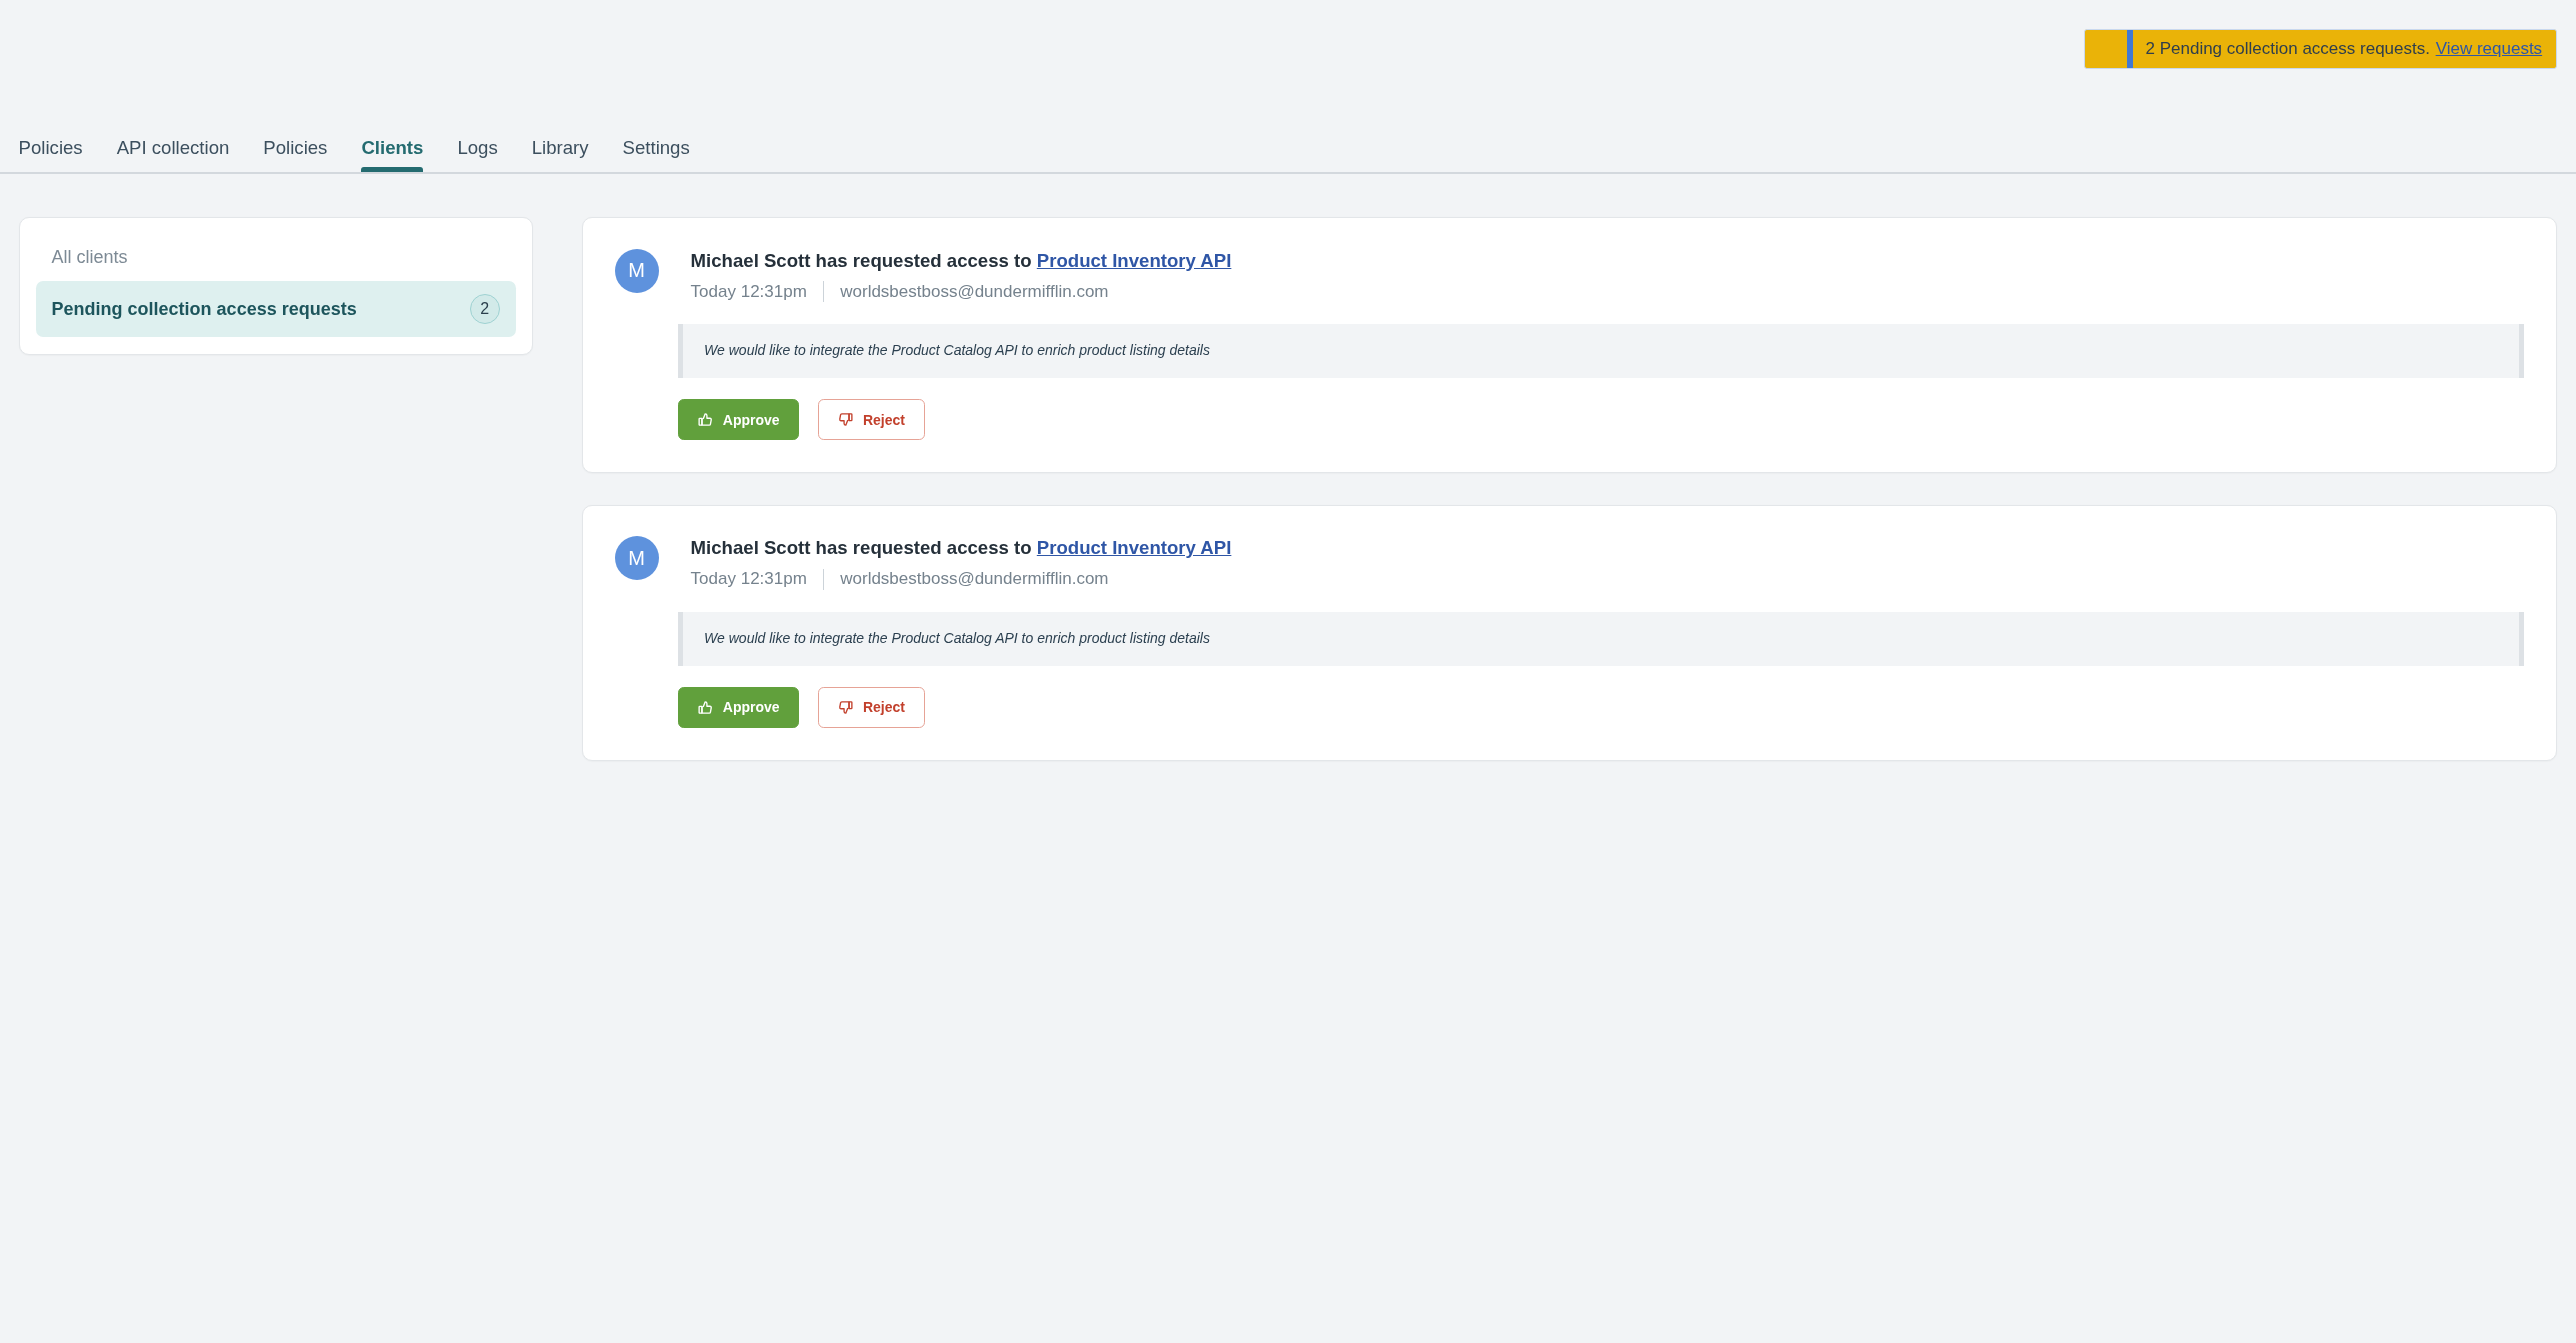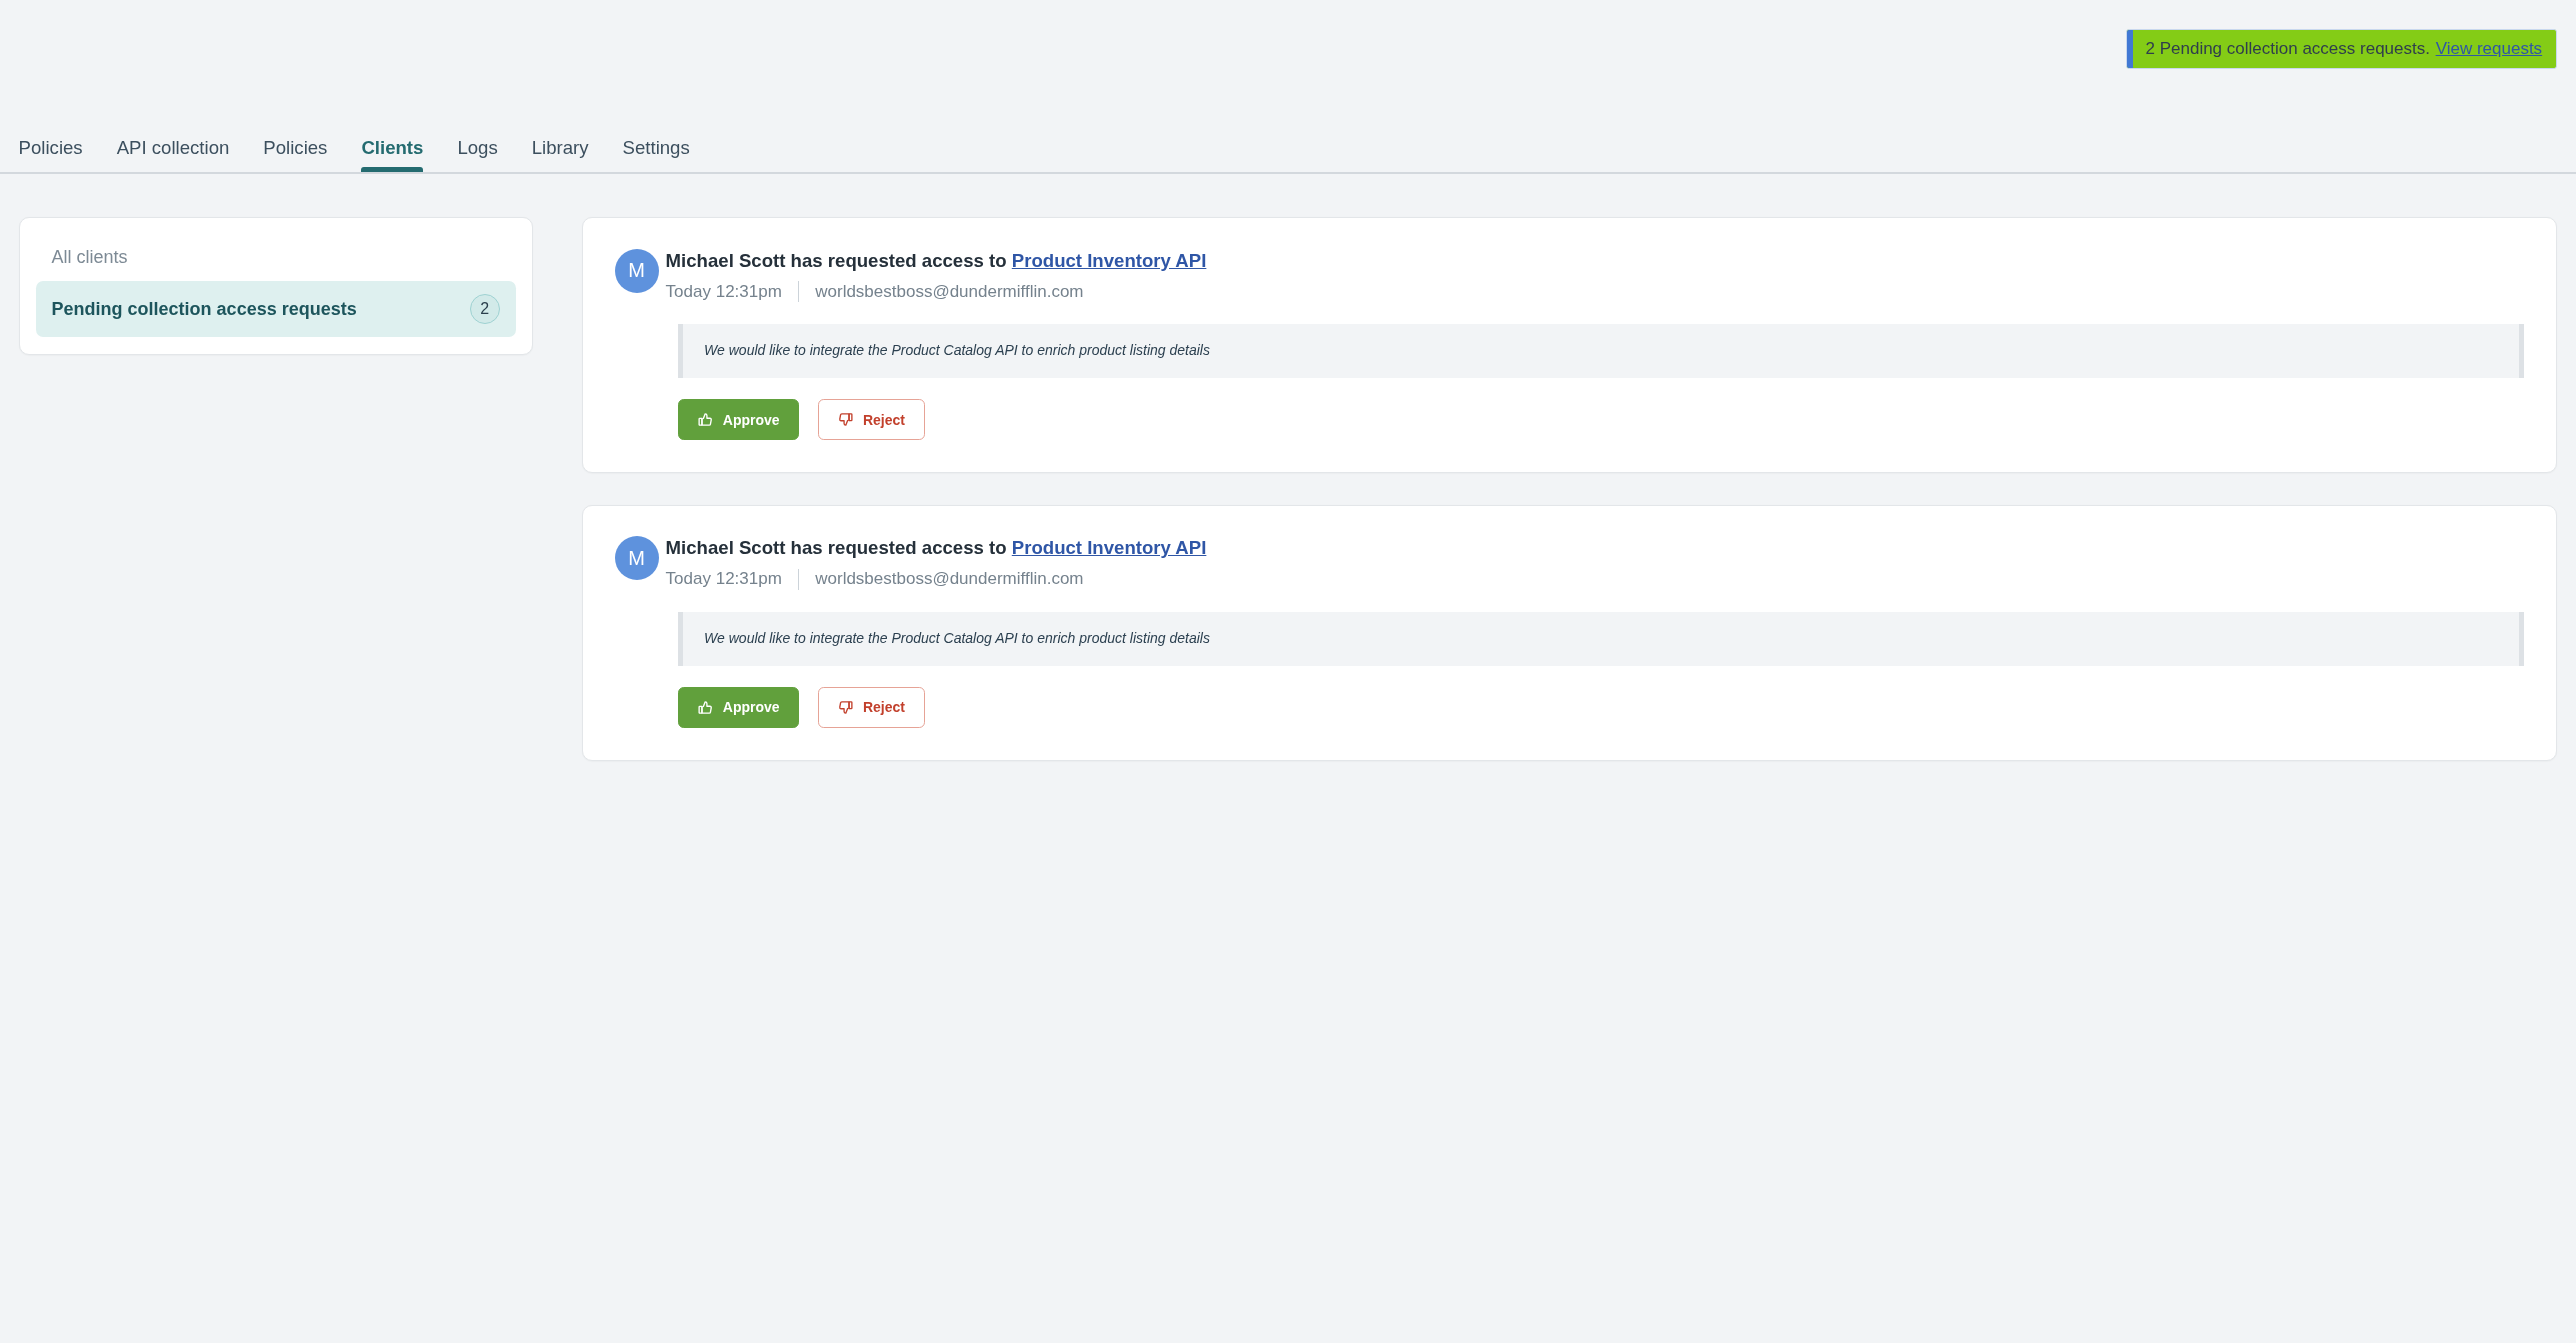--- a/index.html
+++ b/index.html
@@ -26,25 +26,26 @@
     line-height: 1.1;
   }
 
   
   .notice-banner {
     position: absolute;
     top: 29px;
     right: 18.6px;
     display: flex;
     align-items: stretch;
-    background: #84cc16;
+    background: #eab308;
     border: 0.7px solid #c9d8ee;
     border-radius: 2.9px;
     min-height: 40px;
     overflow: hidden;
+    padding-left: 42px;
   }
   .notice-accent {
     width: 6.5px;
     background: #4178d4;
     flex: 0 0 6.5px;
   }
   .notice-body {
     display: flex;
     align-items: center;
     padding: 0 14.3px 0 12.2px;
@@ -170,21 +171,21 @@
     height: 44px;
     border-radius: 716px;
     background: #5e92dd;
     color: #ffffff;
     font-size: 20px;
     display: flex;
     align-items: center;
     justify-content: center;
     margin-top: 1.4px;
   }
-  .req-head-text { margin-left: 7px; padding-top: 1.4px; }
+  .req-head-text { margin-left: 32px; padding-top: 1.4px; }
   .req-title {
     font-size: 18.6px;
     font-weight: bold;
     color: #25303a;
     line-height: 1.3;
   }
   .req-link {
     color: #2f56a6;
     text-decoration: underline;
     font-weight: bold;

